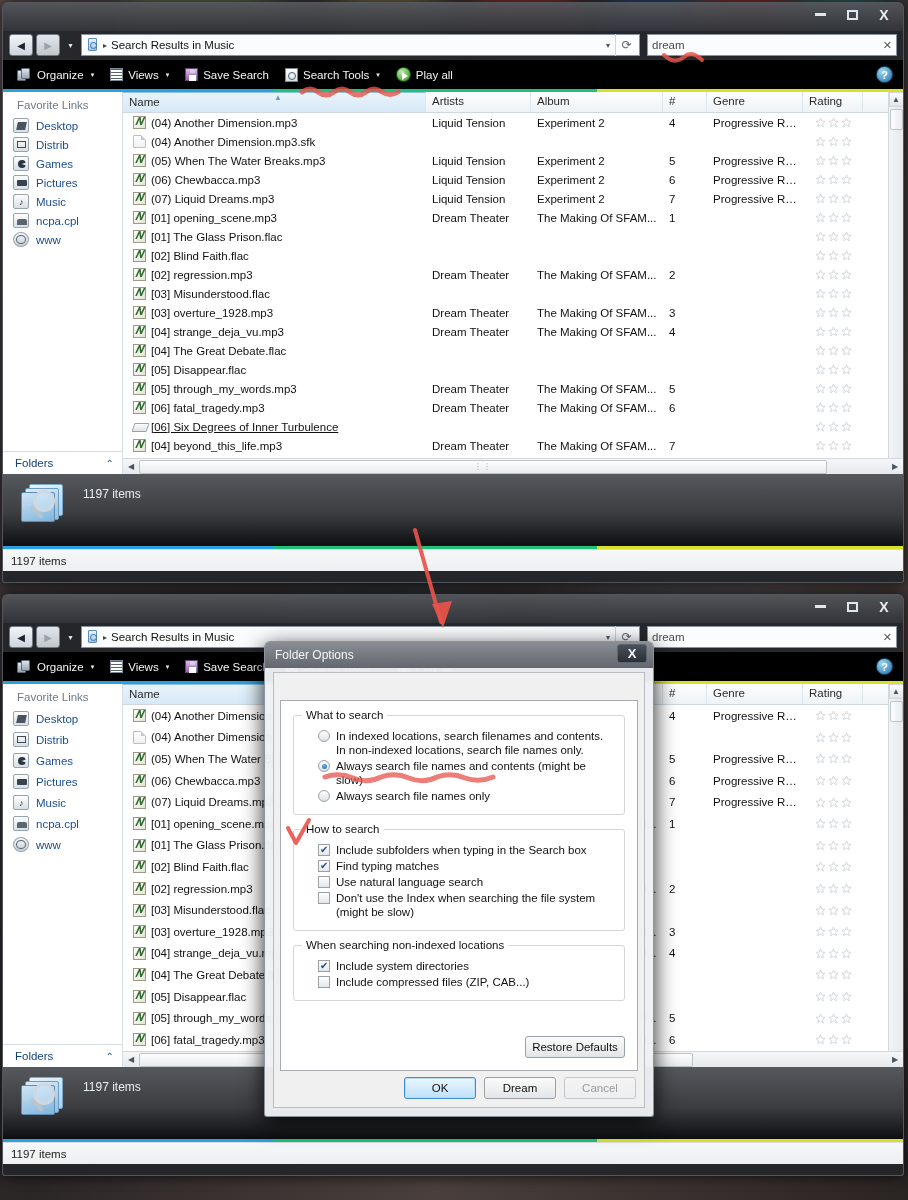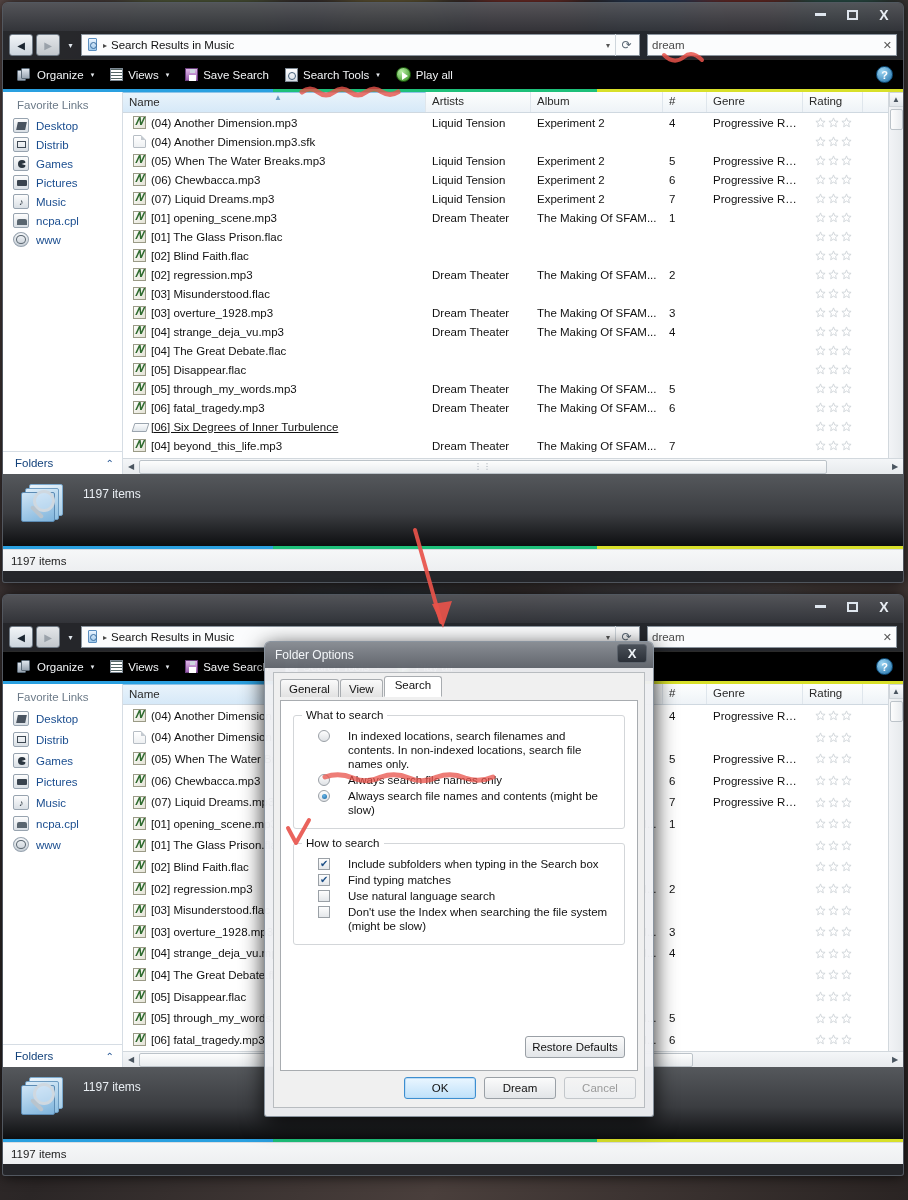--- a/index.html
+++ b/index.html
@@ -235,21 +235,21 @@
   .dlg-client { position:absolute; left:8px; top:30px; right:8px; bottom:8px; background:#f0f0f0; border:1px solid #b8bcc0;}
   .tabs { display:flex; padding:6px 0 0 6px; gap:1px; height:24px; }
   .tab { font-size:11.5px; padding:3px 8px 2px; background:linear-gradient(180deg,#fafafa,#e2e2e2);
      border:1px solid #a8acb0; border-bottom:none; border-radius:3px 3px 0 0; color:#111;}
   .tab.active { background:#fff; padding:2px 10px 4px; margin-top:-3px; border-bottom:1px solid #fff; }
   .tabpage { position:absolute; left:6px; top:27px; right:6px; bottom:36px; background:#fff; border:1px solid #a8acb0; }
   .group { position:relative; margin:14px 12px 0; border:1px solid #d3d6d9; border-radius:3px; padding:12px 10px 10px; }
   .group > legend, .group .glabel {
     position:absolute; top:-7px; left:8px; background:#fff; padding:0 4px; font-size:11.5px; color:#111;
   }
-  .opt { display:flex; align-items:flex-start; gap:18px; font-size:11.5px; color:#111; padding:1px 0 1px 14px; line-height:14px;}
+  .opt { display:flex; align-items:flex-start; gap:6px; font-size:11.5px; color:#111; padding:1px 0 1px 14px; line-height:14px;}
   .radio { width:12px;height:12px;border-radius:50%;flex:0 0 auto;margin-top:1px;
      background:linear-gradient(180deg,#fefefe,#dfe2e5); border:1px solid #9aa0a6; position:relative;}
   .radio.on::after{content:"";position:absolute;left:2.5px;top:2.5px;width:5px;height:5px;border-radius:50%;
      background:radial-gradient(circle at 40% 35%,#69b5e8,#15649e);}
   .chk { width:12px;height:12px;flex:0 0 auto;margin-top:1px;
      background:linear-gradient(180deg,#fefefe,#e4e7ea); border:1px solid #9aa0a6; position:relative;}
   .chk.on::after{content:"✔";position:absolute;left:1px;top:-2px;font-size:10px;color:#1d4f86;}
   .opt .txt { flex:1 1 auto; }
   .btnrow { position:absolute; right:8px; bottom:8px; display:flex; gap:8px; }
   .dbtn { width:72px;height:22px; font-size:11.5px; display:flex;align-items:center;justify-content:center;
@@ -1496,47 +1496,36 @@
 <div class="dialog">
   <div class="dlg-glass"></div>
   <div class="dlg-title">
     <span>Folder Options</span>
     <div class="dlg-close">
       <span>X</span>
     </div>
   </div>
 
   <div class="dlg-client">
-    <div class="tabs">
-      <div class="tab">
-        <span>General</span>
-      </div>
-      <div class="tab">
-        <span>View</span>
-      </div>
-      <div class="tab active">
-        <span>Search</span>
-      </div>
-    </div>
 
     <div class="tabpage">
 
       <div class="group">
         <span class="glabel">What to search</span>
         <div class="opt">
           <span class="radio"></span>
           <span class="txt">In indexed locations, search filenames and contents. In non-indexed locations, search file names only.</span>
         </div>
         <div class="opt">
+          <span class="radio on"></span>
+          <span class="txt">Always search file names and contents (might be slow)</span>
+        </div>
+        <div class="opt">
           <span class="radio"></span>
           <span class="txt">Always search file names only</span>
-        </div>
-        <div class="opt">
-          <span class="radio on"></span>
-          <span class="txt">Always search file names and contents (might be slow)</span>
         </div>
       </div>
 
       <div class="group">
         <span class="glabel">How to search</span>
         <div class="opt">
           <span class="chk on"></span>
           <span class="txt">Include subfolders when typing in the Search box</span>
         </div>
         <div class="opt">
@@ -1546,20 +1535,31 @@
         <div class="opt">
           <span class="chk"></span>
           <span class="txt">Use natural language search</span>
         </div>
         <div class="opt">
           <span class="chk"></span>
           <span class="txt">Don't use the Index when searching the file system (might be slow)</span>
         </div>
       </div>
 
+      <div class="group">
+        <span class="glabel">When searching non-indexed locations</span>
+        <div class="opt">
+          <span class="chk on"></span>
+          <span class="txt">Include system directories</span>
+        </div>
+        <div class="opt">
+          <span class="chk"></span>
+          <span class="txt">Include compressed files (ZIP, CAB...)</span>
+        </div>
+      </div>
 
       <div class="restore-wrap">
         <div class="dbtn restore">
           <span>Restore Defaults</span>
         </div>
       </div>
     </div>
 
     <div class="btnrow">
       <div class="dbtn primary">

